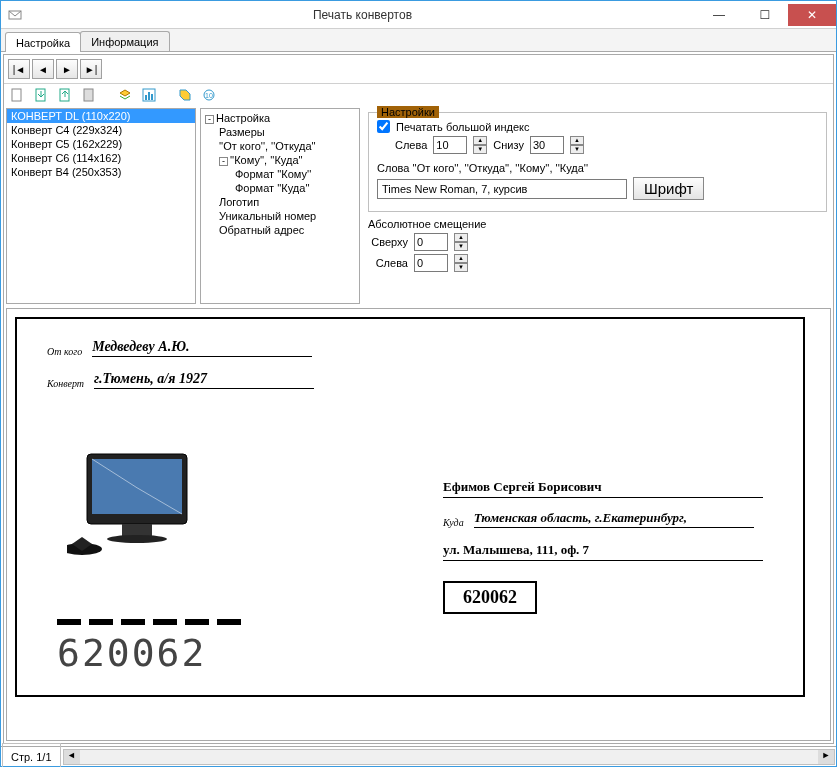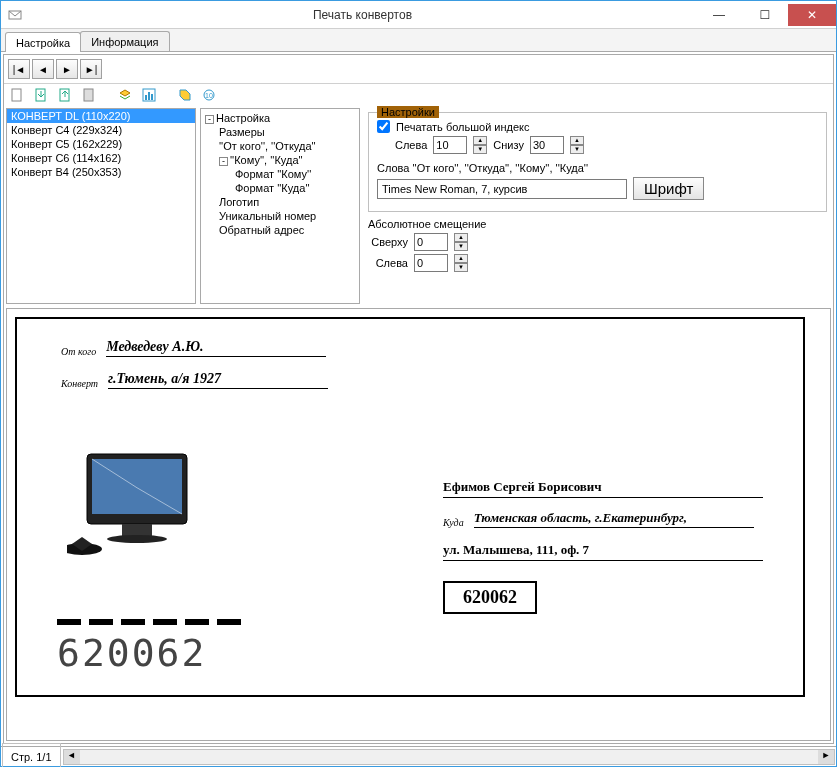--- a/index.html
+++ b/index.html
@@ -33,21 +33,21 @@
 .fieldset .legend { position:absolute; top:-7px; left:8px; background:#a16207; padding:0 4px; font-size:11px; }
 .row { display:flex; align-items:center; gap:6px; margin:3px 0; }
 .row label { font-size:11px; }
 input[type=checkbox] { width:13px; height:13px; }
 .spinner { width:34px; height:18px; border:1px solid #7a7a7a; padding:1px 2px; font-size:11px; }
 .spinbtns { display:inline-flex; flex-direction:column; }
 .spinbtns span { width:14px; height:9px; border:1px solid #888; background:#eee; font-size:6px; text-align:center; line-height:7px; }
 .txtfield { border:1px solid #7a7a7a; padding:2px 4px; font-size:11px; height:20px; }
 .btn { border:1px solid #888; background:linear-gradient(#fdfdfd,#e4e4e4); padding:2px 10px; font-size:15px; }
 .preview-wrap { flex:1; border:1px solid #a9a9a9; margin:2px; padding:8px; overflow:auto; background:#fff; display:flex; }
-.preview { border:2px solid #000; width:790px; height:380px; padding:20px 44px; position:relative; font-family:"Times New Roman", serif; }
+.preview { border:2px solid #000; width:790px; height:380px; padding:20px 30px; position:relative; font-family:"Times New Roman", serif; }
 .preview .field { display:flex; align-items:flex-end; gap:10px; margin-bottom:14px; }
 .preview .lbl { font-size:10px; font-style:italic; }
 .preview .val { font-size:14px; font-weight:bold; font-style:italic; border-bottom:1px solid #000; min-width:220px; padding-bottom:1px; }
 .preview .to { position:absolute; right:40px; top:160px; width:320px; }
 .preview .to .val { min-width:280px; font-size:13px; }
 .preview .to .line2 { font-size:13px; font-weight:bold; border-bottom:1px solid #000; margin-bottom:12px; padding-bottom:2px; }
 .bigidx { border:2px solid #000; display:inline-block; padding:4px 16px; font-size:20px; font-weight:bold; margin-top:10px; margin-left:190px; }
 .toidx { border:2px solid #000; display:inline-block; padding:4px 18px; font-size:18px; font-weight:bold; margin-top:8px; }
 .monitor { position:absolute; left:50px; top:130px; }
 .postal { position:absolute; left:40px; bottom:20px; display:flex; gap:8px; align-items:flex-end;}

